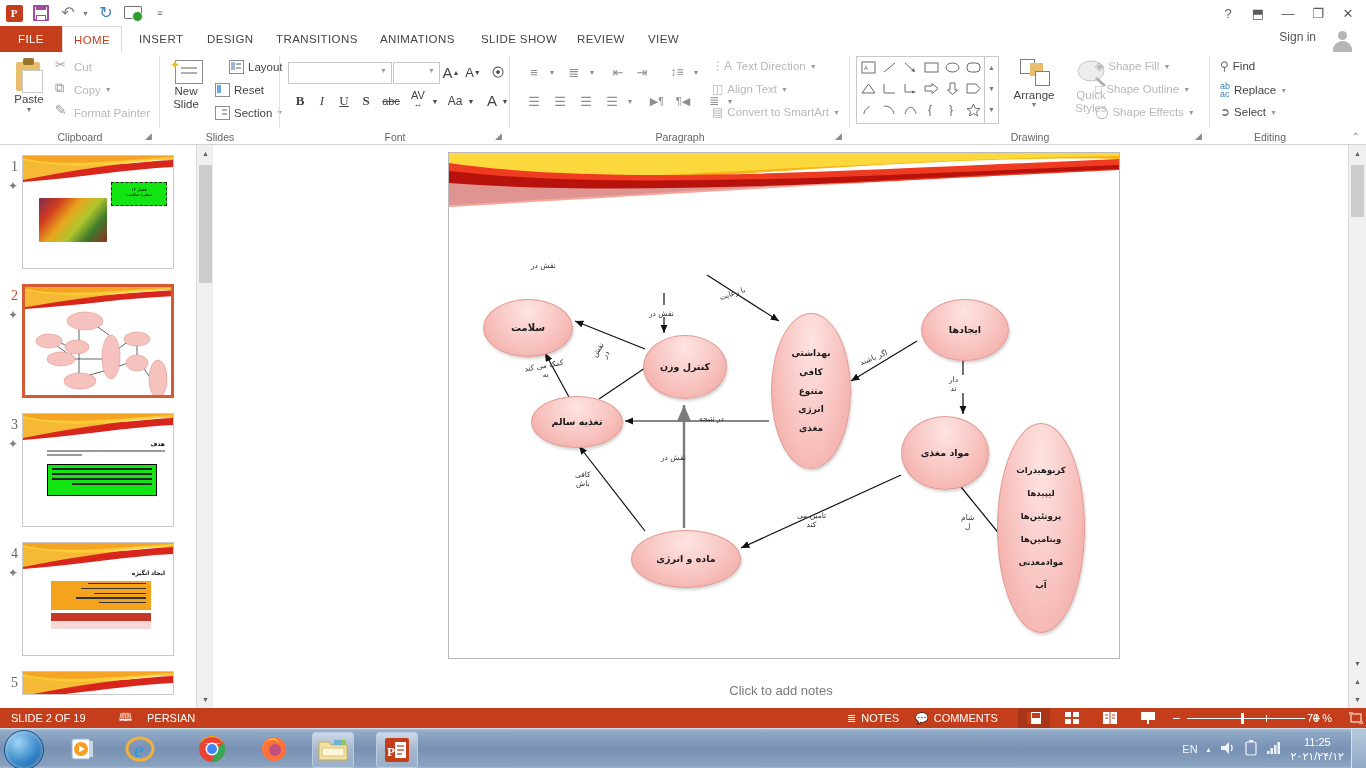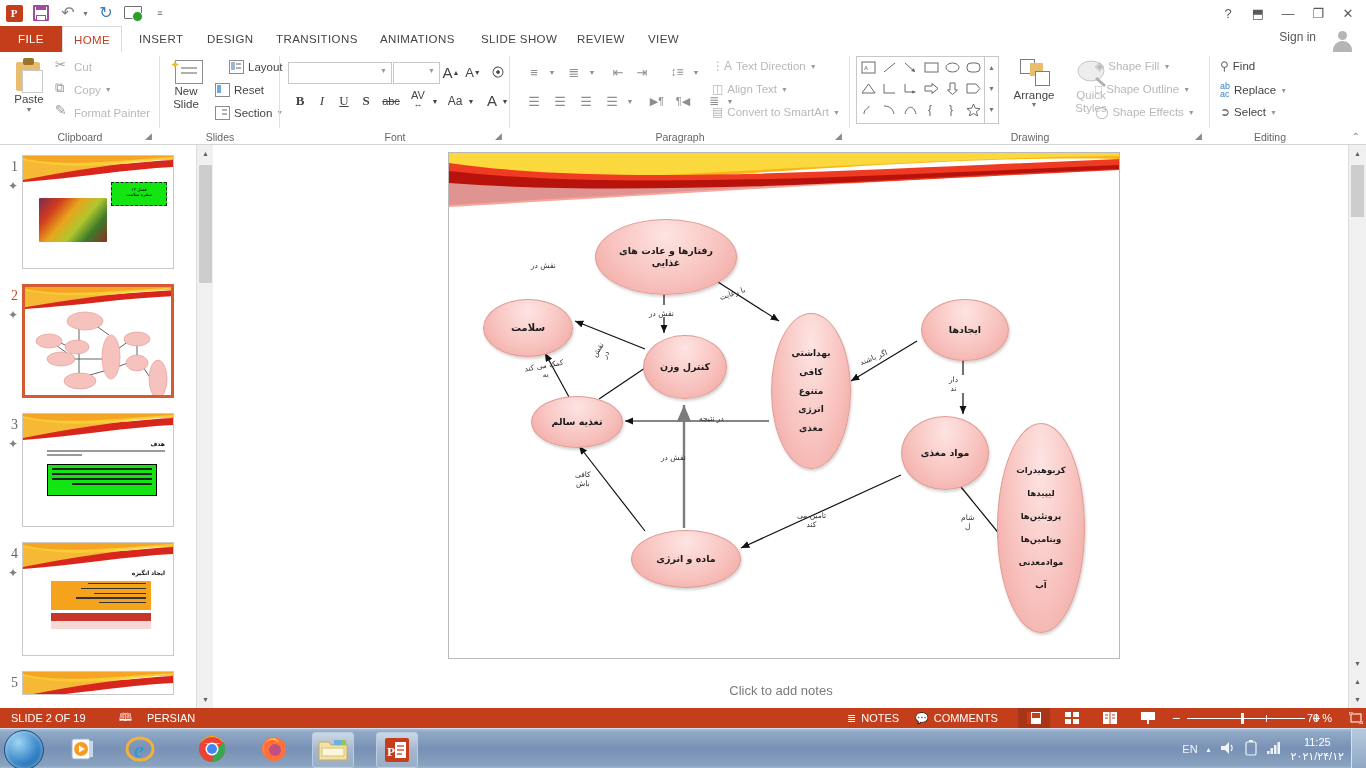--- a/index.html
+++ b/index.html
@@ -730,21 +730,20 @@
 
           <line x1="514" y1="206" x2="514" y2="222"></line>
           <line x1="514" y1="240" x2="514" y2="261" marker-end="url(#ah)"></line>
 
           <line x1="452" y1="322" x2="292" y2="395" marker-end="url(#ah)"></line>
 
           <line x1="512" y1="334" x2="556" y2="388" marker-end="url(#ah)"></line>
         </g>
       </svg>
 
-      <div class="node" style="left:146px;top:66px;width:120px;height:74px;font-size:9.5px;padding:0 10px;">رفتارها و عادت های غذایی</div>
       <div class="node" style="left:34px;top:146px;width:88px;height:56px;font-size:10px;">سلامت</div>
       <div class="node" style="left:194px;top:182px;width:82px;height:62px;font-size:9.5px;">کنترل وزن</div>
       <div class="node" style="left:82px;top:243px;width:90px;height:50px;font-size:9.5px;">تغذیه سالم</div>
       <div class="node" style="left:322px;top:160px;width:78px;height:154px;font-size:9px;white-space:pre-line;line-height:2.1;">بهداشتی
 کافی
 متنوع
 انرژی
 مغذی</div>
       <div class="node" style="left:472px;top:146px;width:86px;height:60px;font-size:9.5px;">ایجاد‌ها</div>
       <div class="node" style="left:452px;top:263px;width:86px;height:72px;font-size:9.5px;">مواد مغذی</div>

